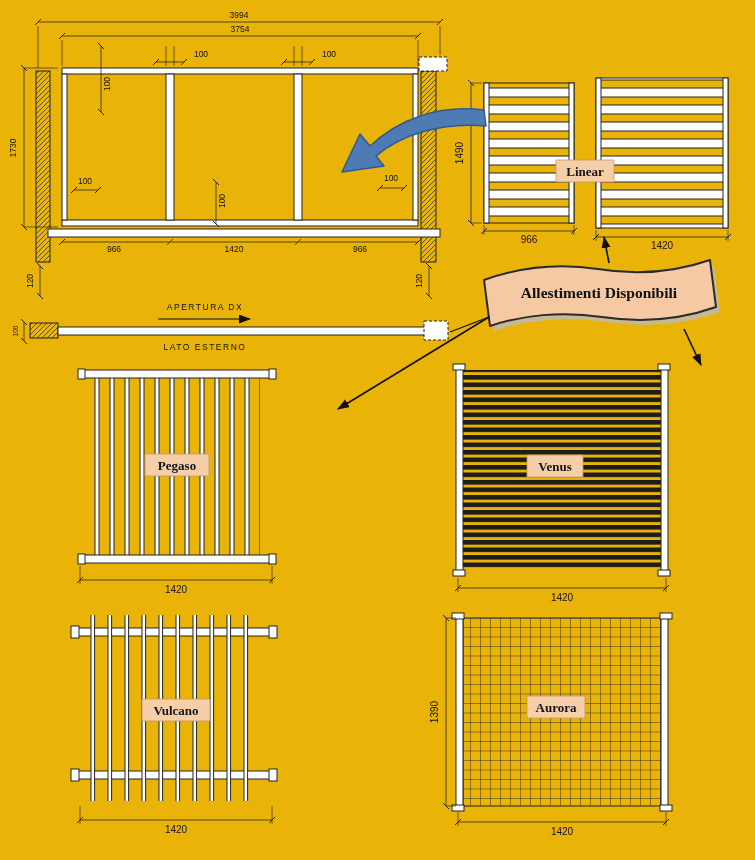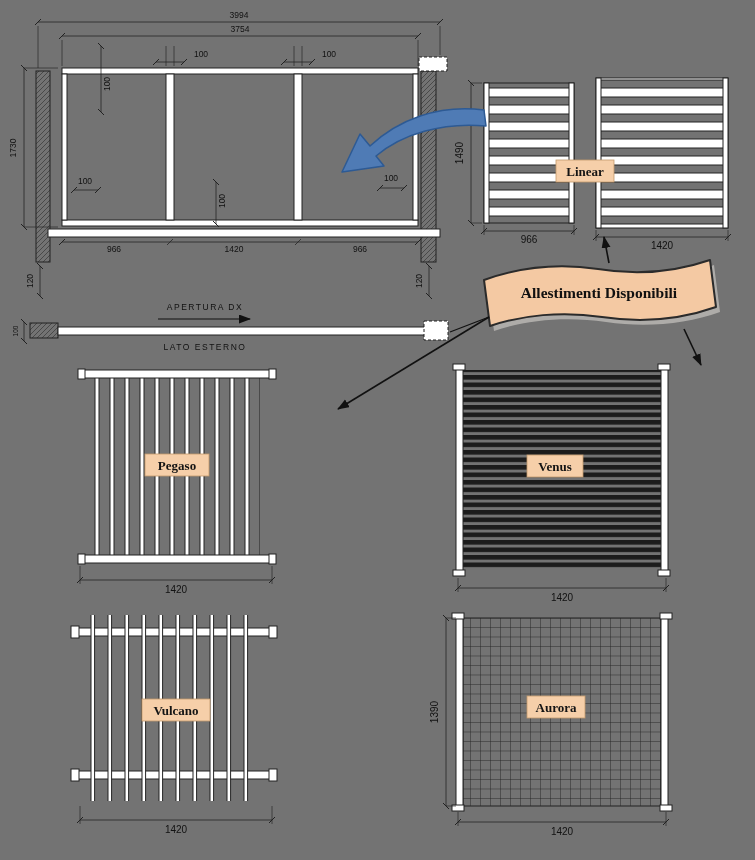--- a/index.html
+++ b/index.html
@@ -1,16 +1,16 @@
 <!DOCTYPE html>
 <html><head>
 <meta charset="utf-8">
 <style>
   html,body{margin:0;padding:0;background:#ffffff;}
-  .page{position:relative;width:755px;height:860px;background:#737373;overflow:hidden;
+  .page{position:relative;width:755px;height:860px;background:#eab308;overflow:hidden;
         font-family:"Liberation Sans",sans-serif;}
   svg{position:absolute;left:0;top:0;}
   .thin {stroke:#222;stroke-width:0.65;fill:none;}
   .dimln{stroke:#222;stroke-width:0.75;fill:none;}
   .fillw{fill:#fff;stroke:#222;stroke-width:1;}
   .post {fill:url(#hatch);stroke:#222;stroke-width:1;}
   .dash {fill:#fff;stroke:#222;stroke-width:1;stroke-dasharray:3 2;}
   
   text.d  {font-family:"Liberation Sans",sans-serif;font-size:8.5px;fill:#111;text-anchor:middle;}
   text.dlg{font-family:"Liberation Sans",sans-serif;font-size:10px;fill:#111;text-anchor:middle;}

